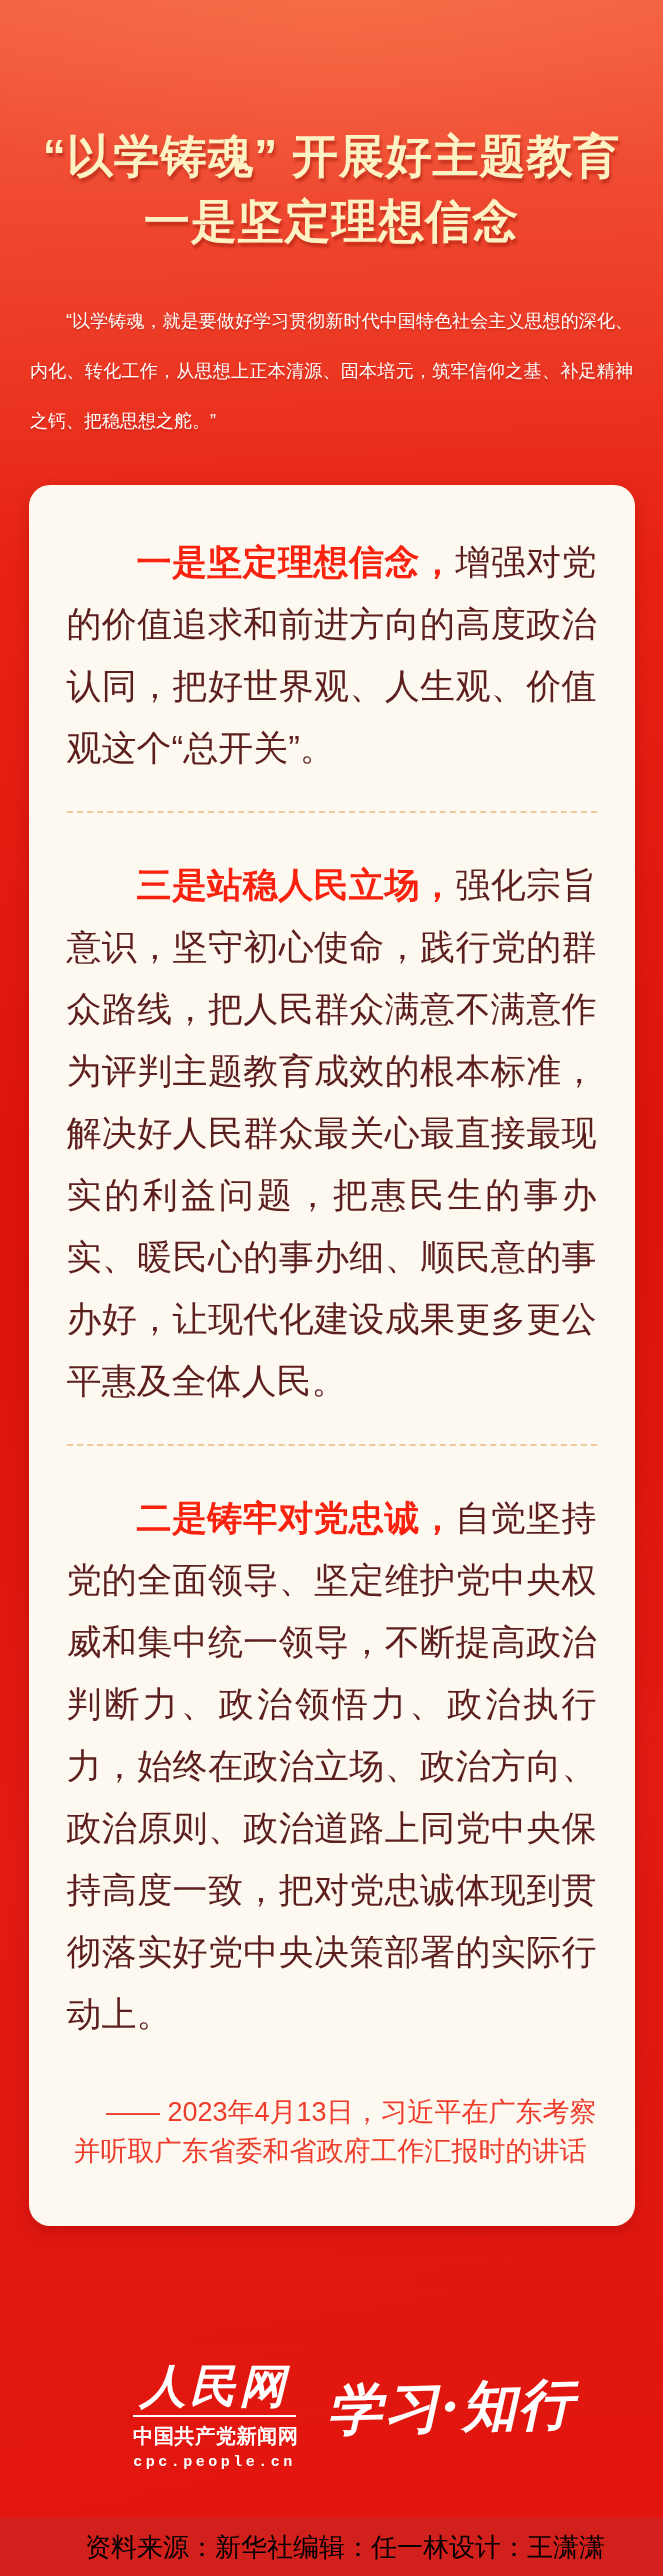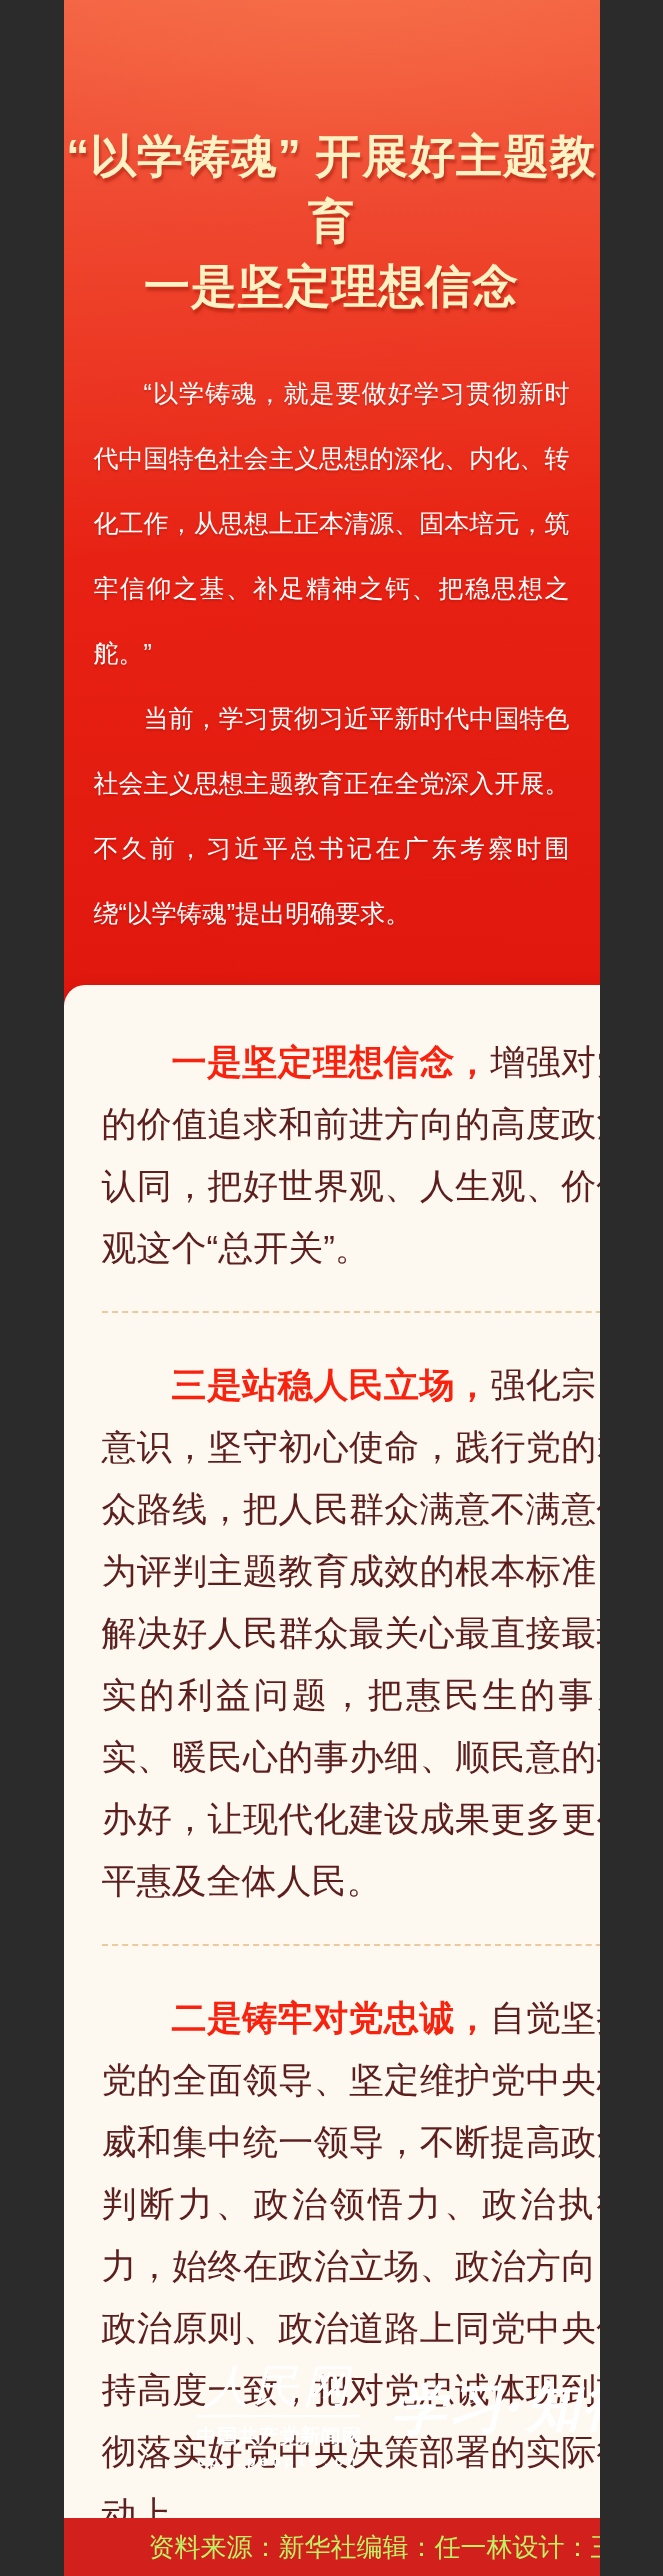--- a/index.html
+++ b/index.html
@@ -2,21 +2,21 @@
 <html style="font-size:14px"><head>
 <meta charset="utf-8">
 <style>
   html, body {
     margin: 0;
     padding: 0;
     background: #2b2b2b;
   }
   .poster {
     position: relative;
-    width: 536px;
+    width: 663px;
     height: 2576px;
     margin: 0 auto;
     overflow: hidden;
     font-family: "Liberation Sans", "DejaVu Sans", sans-serif;
     background:
       radial-gradient(ellipse 796px 371px at 52% -35px, rgba(255,150,80,0.28), rgba(255,150,80,0) 65%),
       linear-gradient(172deg, rgba(255,255,255,0.05) 0%, rgba(255,255,255,0) 22%, rgba(120,0,0,0.05) 48%, rgba(255,255,255,0.03) 70%, rgba(120,0,0,0.04) 100%),
       linear-gradient(180deg, #f2573a 0%, #ee3e26 10%, #e72113 22%, #e2150c 45%, #e0130b 78%, #e6160e 100%);
   }
 
@@ -31,22 +31,22 @@
     font-size: 46px;
     line-height: 65px;
     letter-spacing: 0.9px;
     text-shadow: 1.8px 3.5px 2.7px rgba(150, 20, 5, 0.45);
   }
 
   
   .intro {
     margin: 42px 30px 0 30px;
     color: #ffffff;
-    font-size: 25px;
-    line-height: 65px;
+    font-size: 18px;
+    line-height: 50px;
     text-align: justify;
   }
   .intro-para {
     margin: 0;
     text-indent: 2em;
     text-shadow: 0 1.8px 1.8px rgba(120, 10, 5, 0.25);
   }
 
   
   .card {
@@ -97,21 +97,21 @@
     position: absolute;
     left: 133px;
     top: 19.4px;
     width: 163px;
     text-align: center;
   }
   .logo-script {
     font-family: "DejaVu Serif", "Liberation Serif", serif;
     font-size: 46px;
     line-height: 48px;
-    font-weight: normal;
+    font-weight: bold;
     font-style: italic;
     letter-spacing: 3.5px;
     white-space: nowrap;
   }
   .logo-divider {
     height: 1.8px;
     background: #ffffff;
     margin: 4.4px 0 5.3px 0;
   }
   .logo-sub {
@@ -149,38 +149,37 @@
     left: 0;
     bottom: 0;
     width: 100%;
     height: 58px;
     box-sizing: border-box;
     padding: 0 85px;
     background: #d2201c;
     display: flex;
     align-items: center;
     justify-content: space-between;
-    color: #bef264;
+    color: #000000;
     font-size: 26px;
     white-space: nowrap;
   }
 </style>
 </head>
 <body>
 
 <div class="poster">
 
   <header class="title">
     <div class="title-line">“以学铸魂” 开展好主题教育</div>
     <div class="title-line">一是坚定理想信念</div>
   </header>
 
   <section class="intro">
     <p class="intro-para">“以学铸魂，就是要做好学习贯彻新时代中国特色社会主义思想的深化、内化、转化工作，从思想上正本清源、固本培元，筑牢信仰之基、补足精神之钙、把稳思想之舵。”</p>
-    <p class="intro-para">当前，学习贯彻习近平新时代中国特色社会主义思想主题教育正在全党深入开展。不久前，习近平总书记在广东考察时围绕“以学铸魂”提出明确要求。</p>
   </section>
 
   <section class="card">
     <p class="point"><span class="lead">一是坚定理想信念，</span><span>增强对党的价值追求和前进方向的高度政治认同，把好世界观、人生观、价值观这个“总开关”。</span></p>
 
     <p class="point divided"><span class="lead">三是站稳人民立场，</span><span>强化宗旨意识，坚守初心使命，践行党的群众路线，把人民群众满意不满意作为评判主题教育成效的根本标准，解决好人民群众最关心最直接最现实的利益问题，把惠民生的事办实、暖民心的事办细、顺民意的事办好，让现代化建设成果更多更公平惠及全体人民。</span></p>
 
     <p class="point divided"><span class="lead">二是铸牢对党忠诚，</span><span>自觉坚持党的全面领导、坚定维护党中央权威和集中统一领导，不断提高政治判断力、政治领悟力、政治执行力，始终在政治立场、政治方向、政治原则、政治道路上同党中央保持高度一致，把对党忠诚体现到贯彻落实好党中央决策部署的实际行动上。</span></p>
 
     <p class="attribution">—— 2023年4月13日，习近平在广东考察并听取广东省委和省政府工作汇报时的讲话</p>

